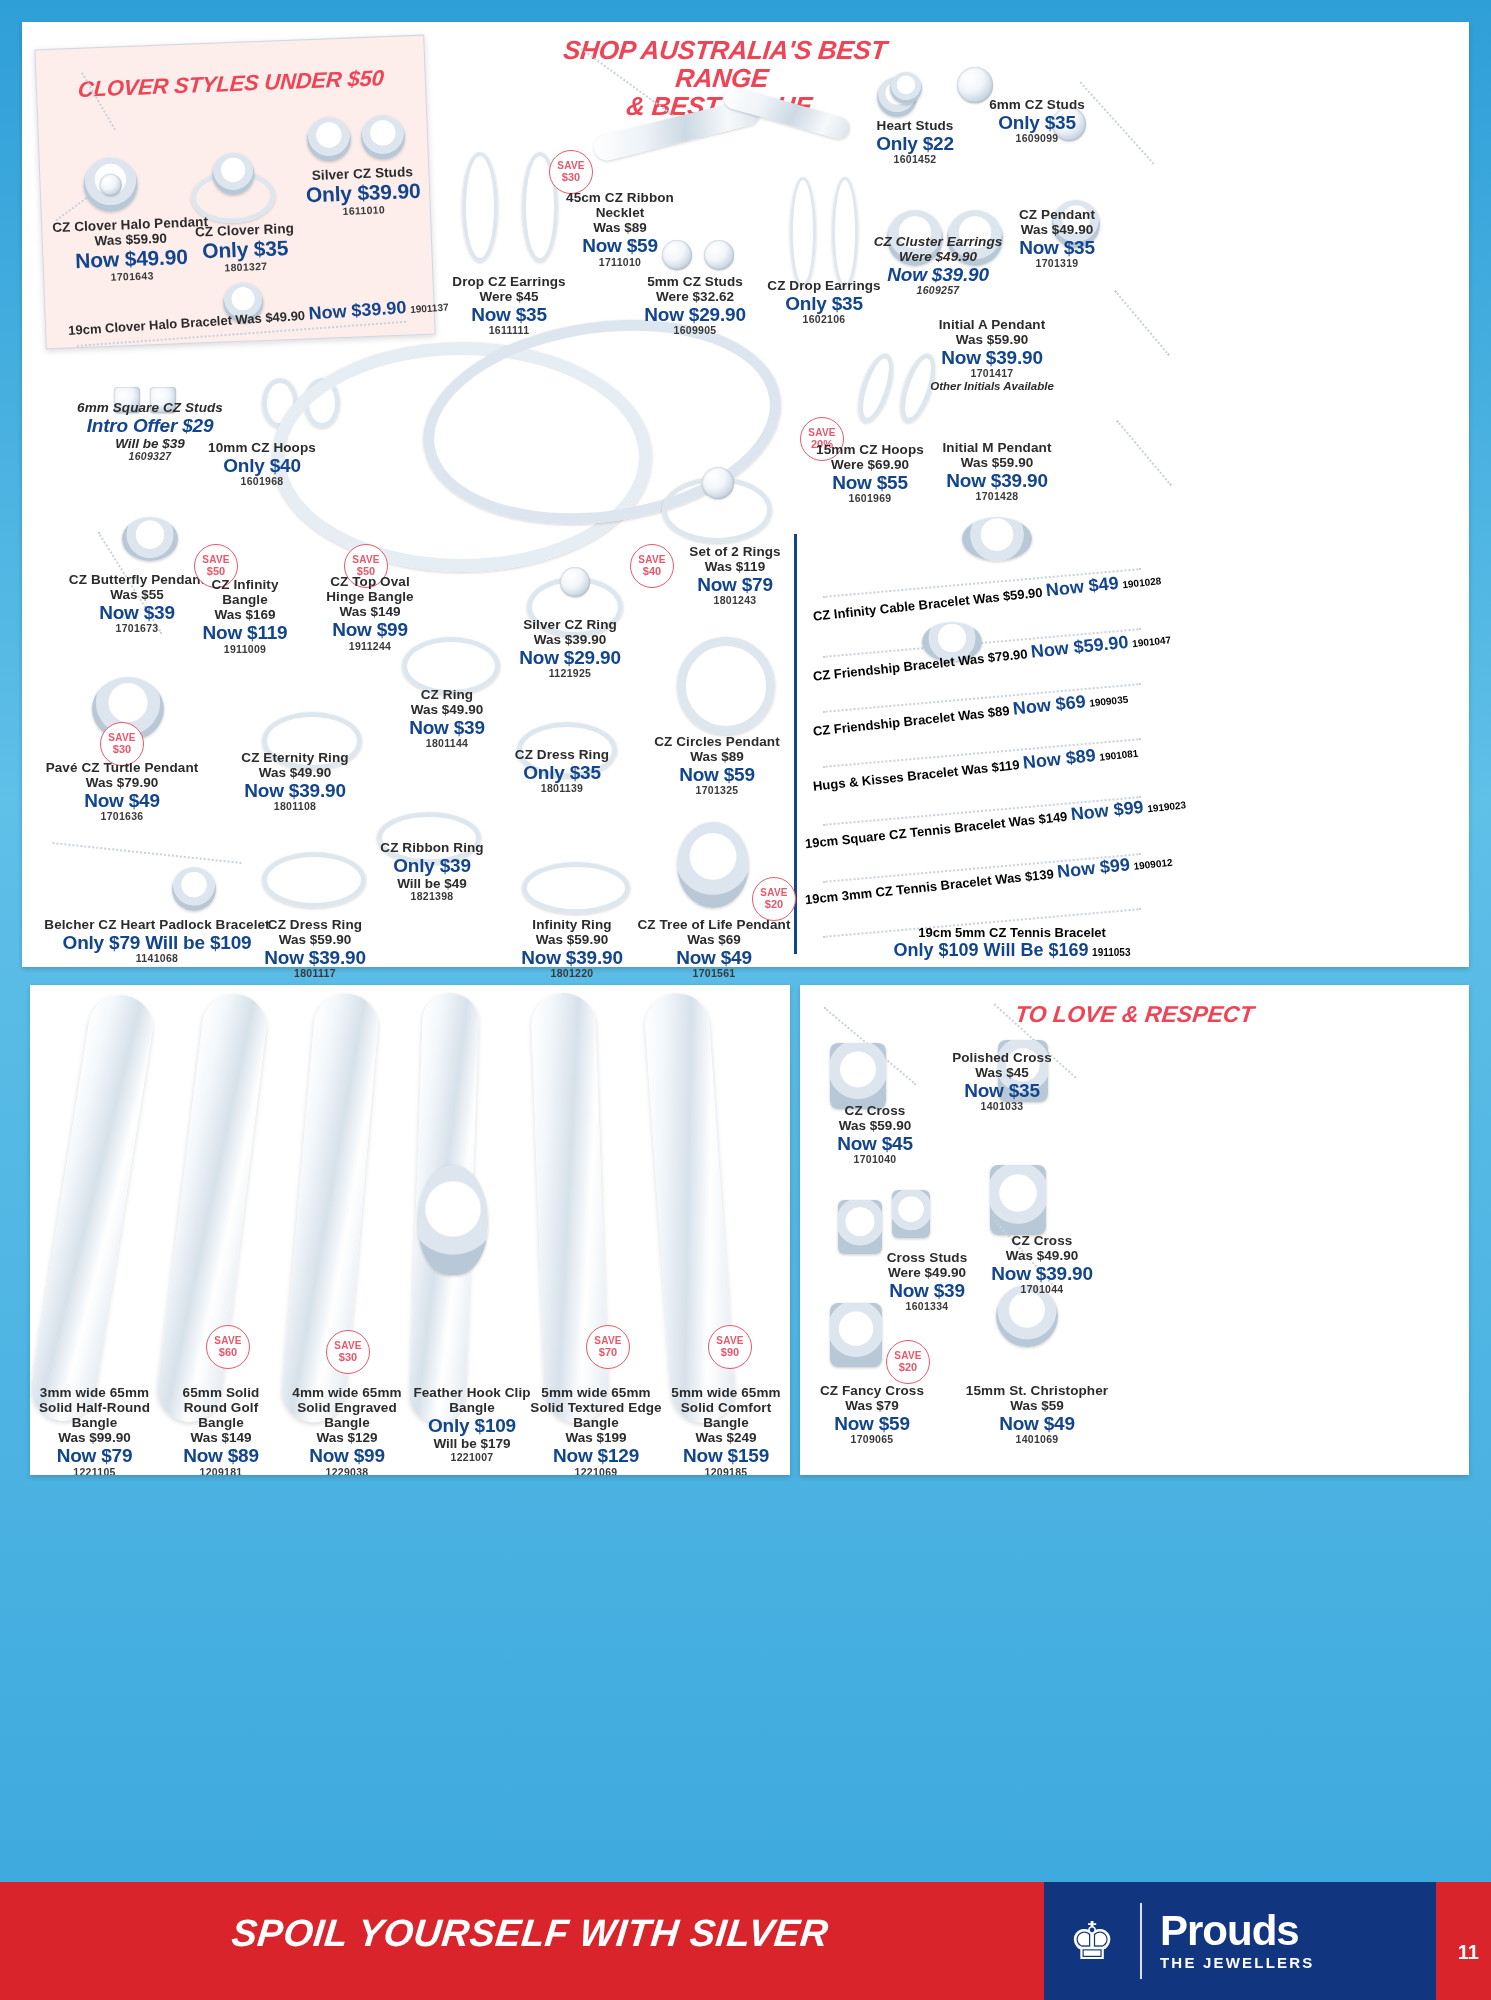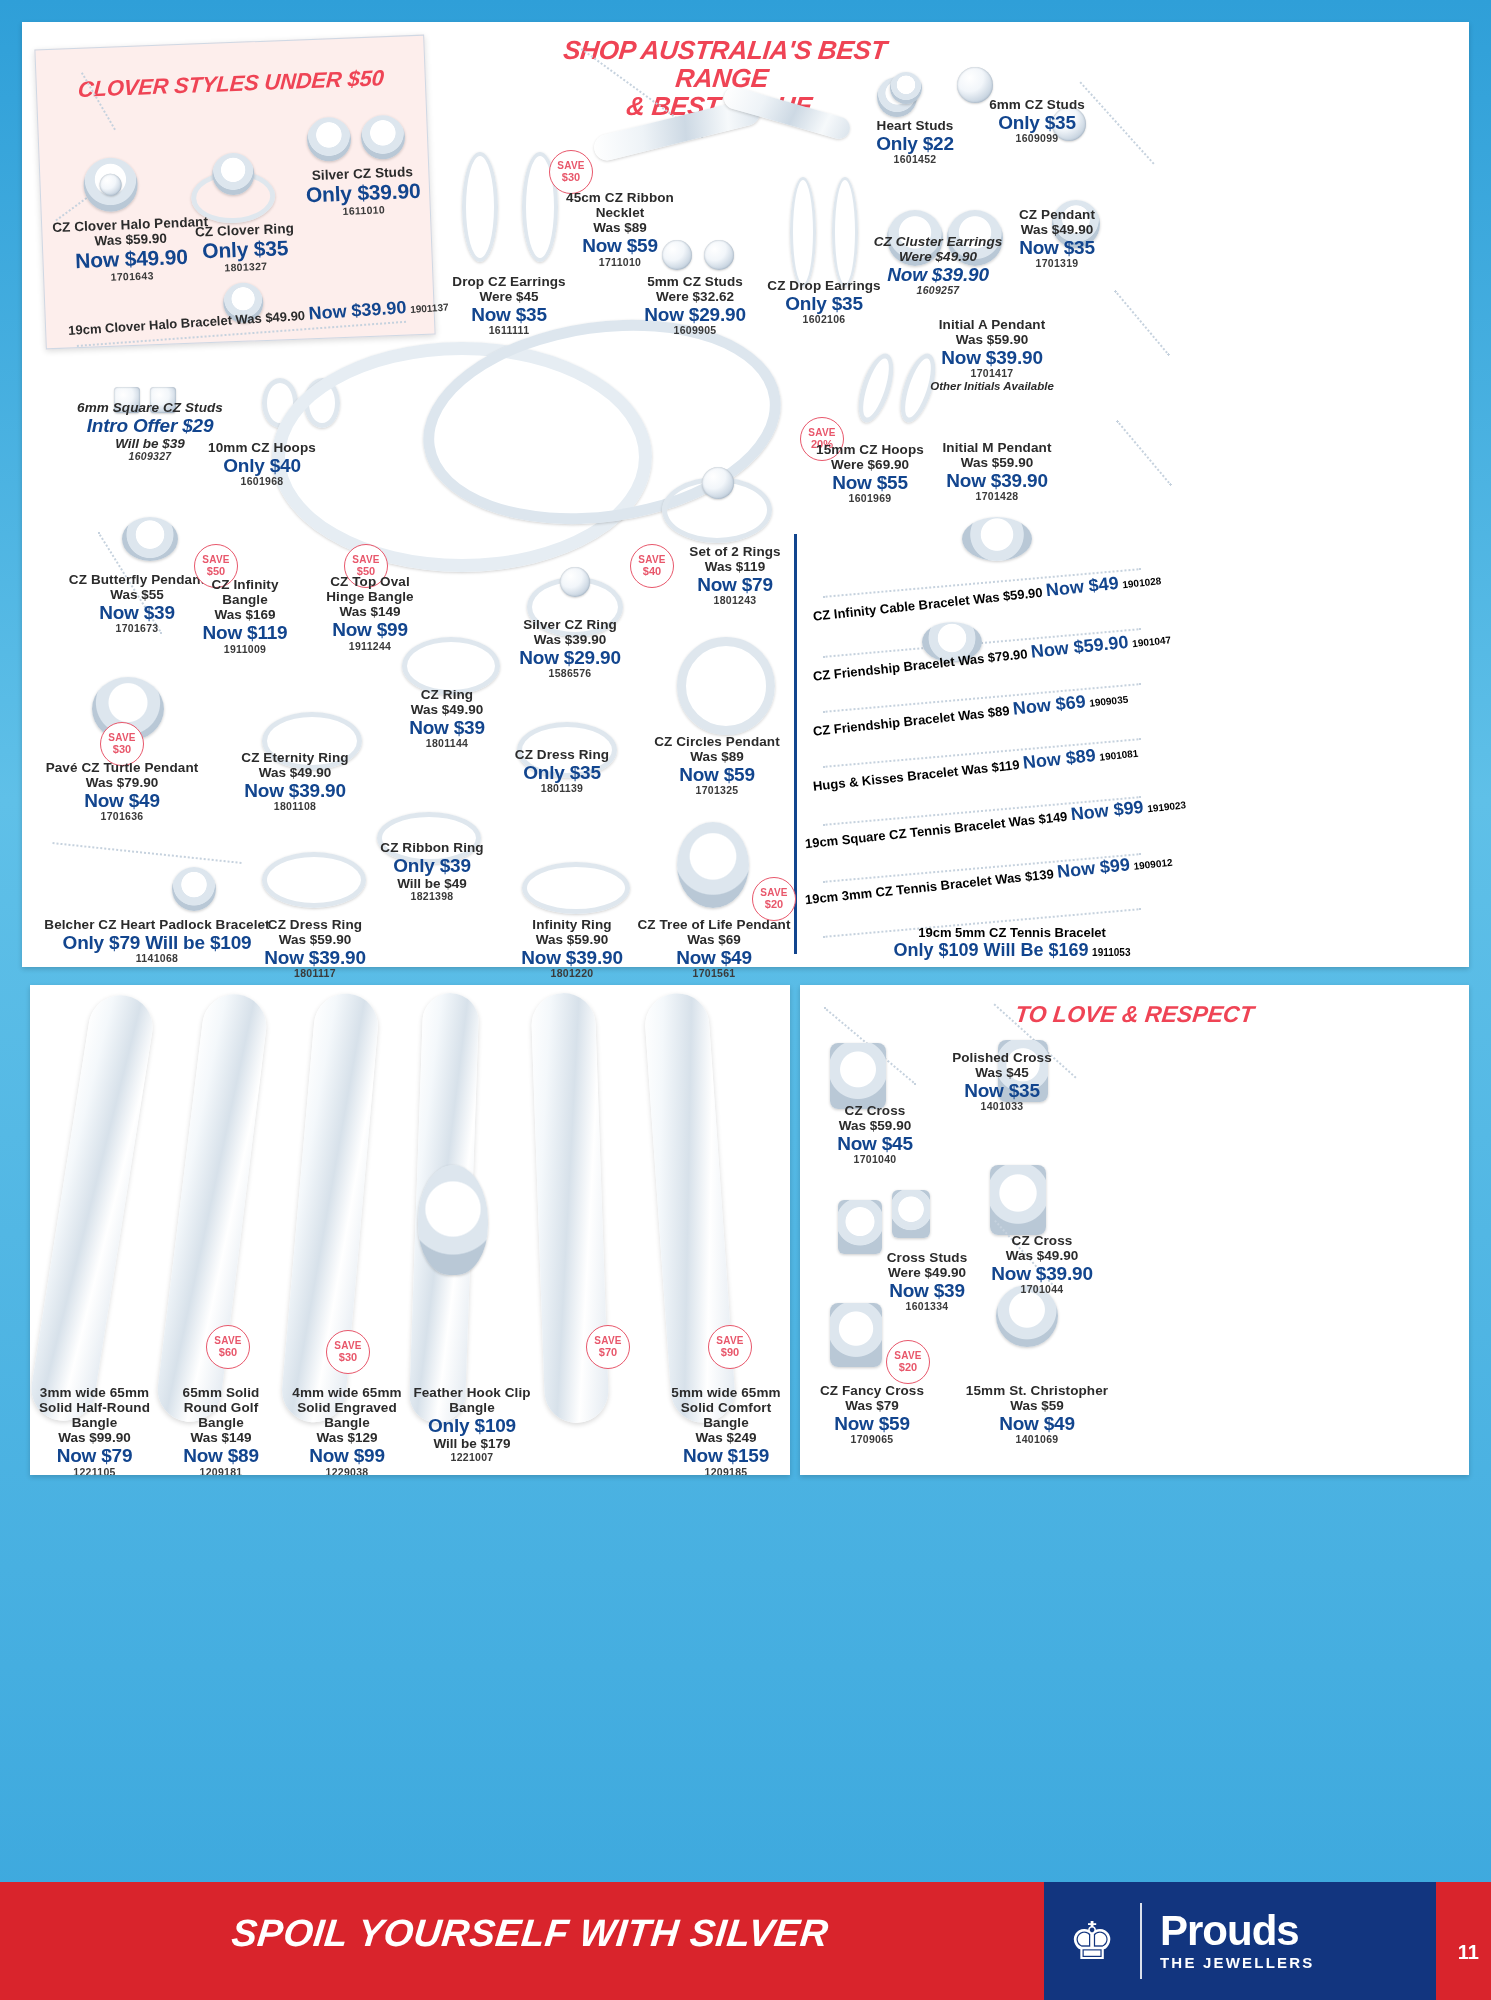--- a/index.html
+++ b/index.html
@@ -353,21 +353,21 @@
       <div class="nm">CZ Top Oval Hinge Bangle</div>
       <div class="was">Was $149</div>
       <div class="now">Now $99</div>
       <div class="sku">1911244</div>
     </div>
 
     <div class="cap" style="left:478px;top:595px;width:140px;">
       <div class="nm">Silver CZ Ring</div>
       <div class="was">Was $39.90</div>
       <div class="now">Now $29.90</div>
-      <div class="sku">1586576</div>
+      <div class="sku">1121925</div>
     </div>
 
     <div class="save" style="left:608px;top:522px;">
       <div class="s1">SAVE</div>
         <div class="s2">$40</div>
     </div>
     <div class="cap" style="left:648px;top:522px;width:130px;">
       <div class="nm">Set of 2 Rings</div>
       <div class="was">Was $119</div>
       <div class="now">Now $79</div>
@@ -529,20 +529,26 @@
       <div class="nm">4mm wide 65mm Solid Engraved Bangle</div>
       <div class="was">Was $129</div>
       <div class="now">Now $99</div>
       <div class="sku">1229038</div>
     </div>
     <div class="cap" style="left:382px;top:400px;width:120px;">
       <div class="nm">Feather Hook Clip Bangle</div>
       <div class="now">Only $109</div>
       <div class="was">Will be $179</div>
       <div class="sku">1221007</div>
+    </div>
+    <div class="cap" style="left:498px;top:400px;width:136px;">
+      <div class="nm">5mm wide 65mm Solid Textured Edge Bangle</div>
+      <div class="was">Was $199</div>
+      <div class="now">Now $129</div>
+      <div class="sku">1221069</div>
     </div>
     <div class="cap" style="left:632px;top:400px;width:128px;">
       <div class="nm">5mm wide 65mm Solid Comfort Bangle</div>
       <div class="was">Was $249</div>
       <div class="now">Now $159</div>
       <div class="sku">1209185</div>
     </div>
   </div>
 
   <div class="card-cross">

